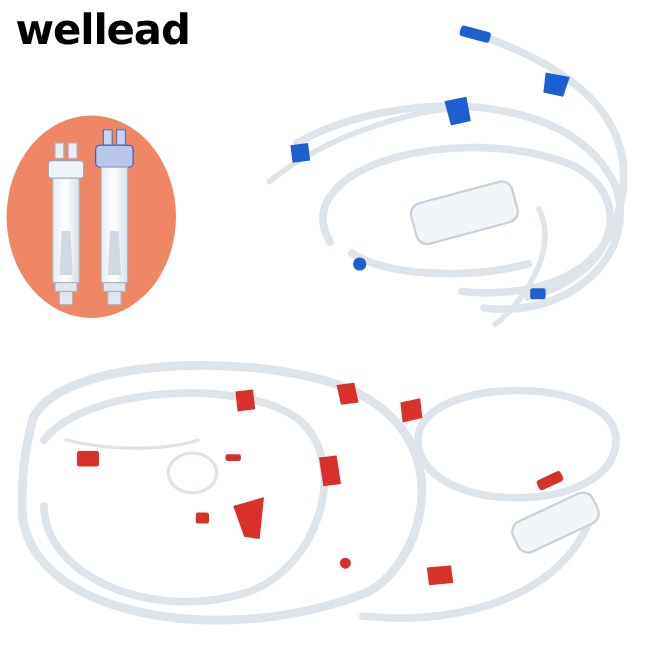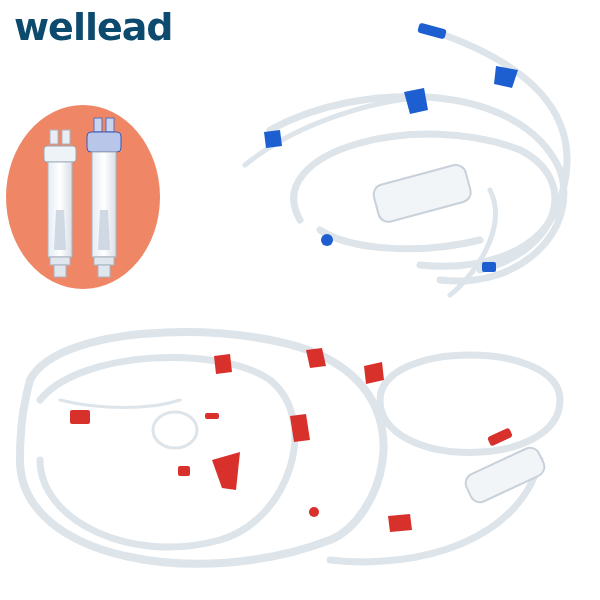--- a/index.html
+++ b/index.html
@@ -1,17 +1,17 @@
 <!DOCTYPE html>
 <html><head>
   <meta charset="utf-8">
   <style>
     html, body { margin: 0; padding: 0; }
     body { width: 600px; height: 600px; background: #ffffff; position: relative; overflow: hidden; font-family: "Liberation Sans", sans-serif; }
-    .logo { position: absolute; left: 14px; top: 8px; font-family: "DejaVu Sans", sans-serif; font-weight: bold; font-size: 38px; letter-spacing: -1px; color: #0c4a6e; line-height: 1; }
+    .logo { position: absolute; left: 14px; top: 8px; font-family: "DejaVu Sans", sans-serif; font-weight: bold; font-size: 38px; letter-spacing: -1px; color: #000000; line-height: 1; }
     .badge { position: absolute; left: 6px; top: 105px; width: 154px; height: 184px; border-radius: 50%; background: #ef8766; }
     svg.layer { position: absolute; left: 0; top: 0; }
   </style>
 </head>
 <body>
 
 <div class="logo">wellead</div>
 
 <div class="badge"></div>
 

